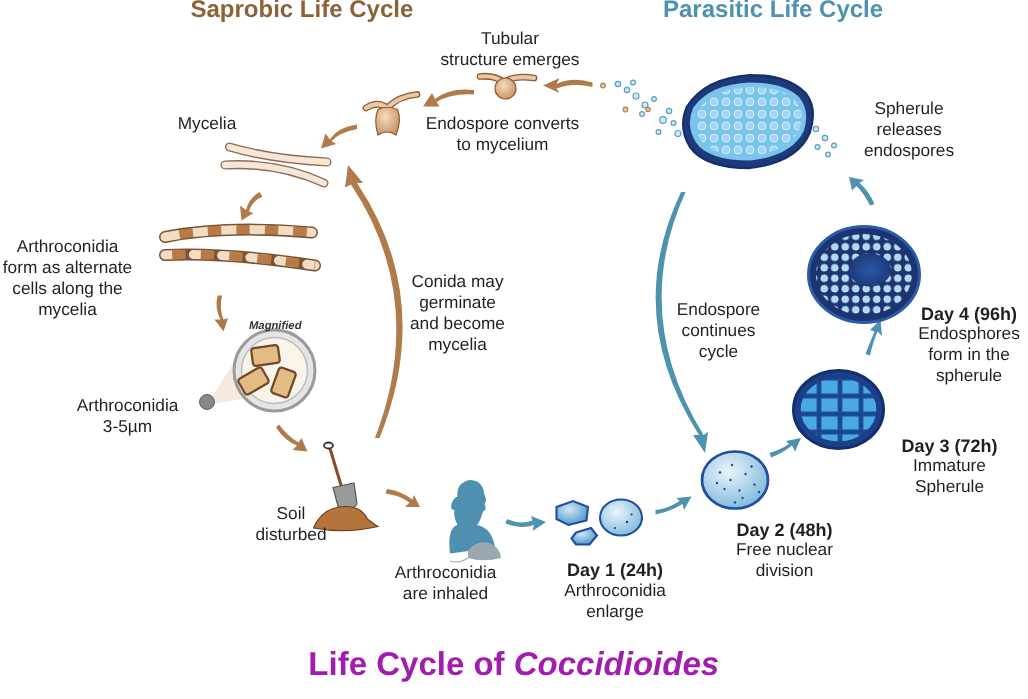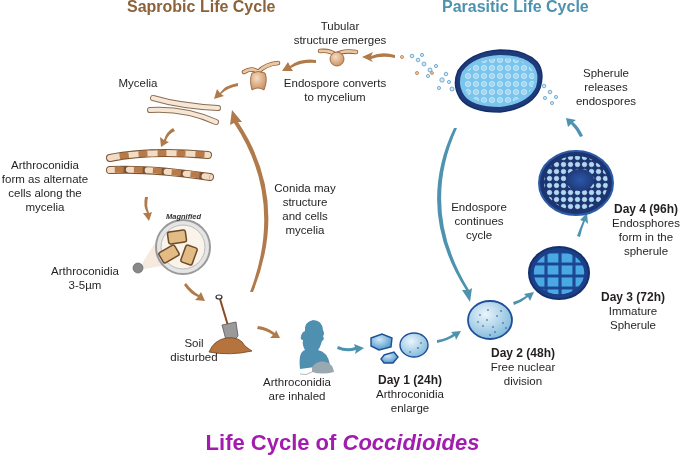--- a/index.html
+++ b/index.html
@@ -210,22 +210,22 @@
   <span>Arthroconidia</span><br>
   <span>3-5µm</span>
 </div>
 <div class="mag" style="left:166px; top:212px;">Magnified</div>
 <div class="lbl" style="left:142px; top:336px; width:56px;margin-left:24px;">
   <span>Soil</span><br>
   <span>disturbed</span>
 </div>
 <div class="lbl" style="left:270px; top:181px; width:70px;">
   <span>Conida may</span><br>
-  <span>structure</span><br>
-  <span>and cells</span><br>
+  <span>germinate</span><br>
+  <span>and become</span><br>
   <span>mycelia</span>
 </div>
 
 <div class="lbl" style="left:252px; top:375px; width:90px;">
   <span>Arthroconidia</span><br>
   <span>are inhaled</span>
 </div>
 <div class="lbl" style="left:365px; top:373px; width:90px;">
   <span class="b">Day 1 (24h)</span>
   <span>Arthroconidia</span><br>

